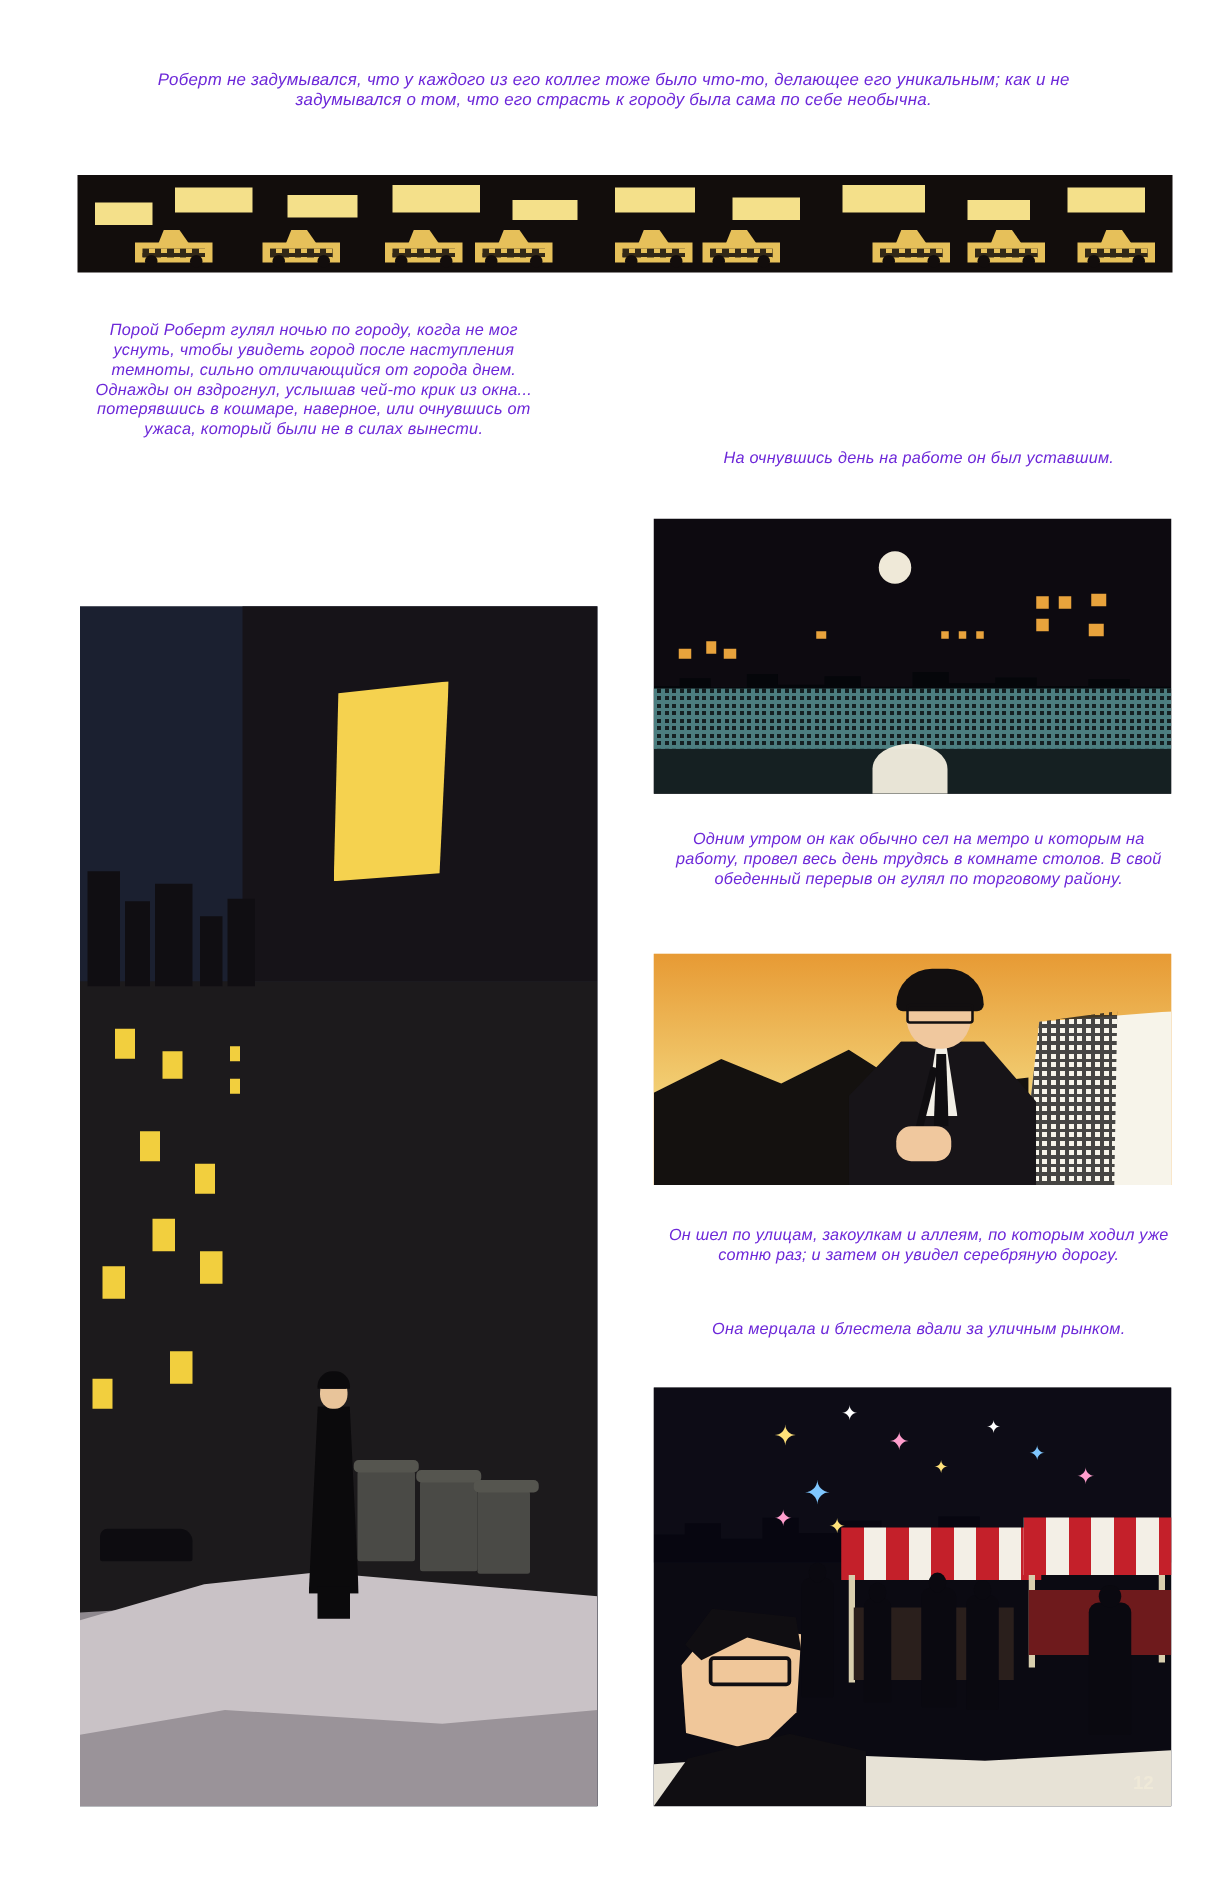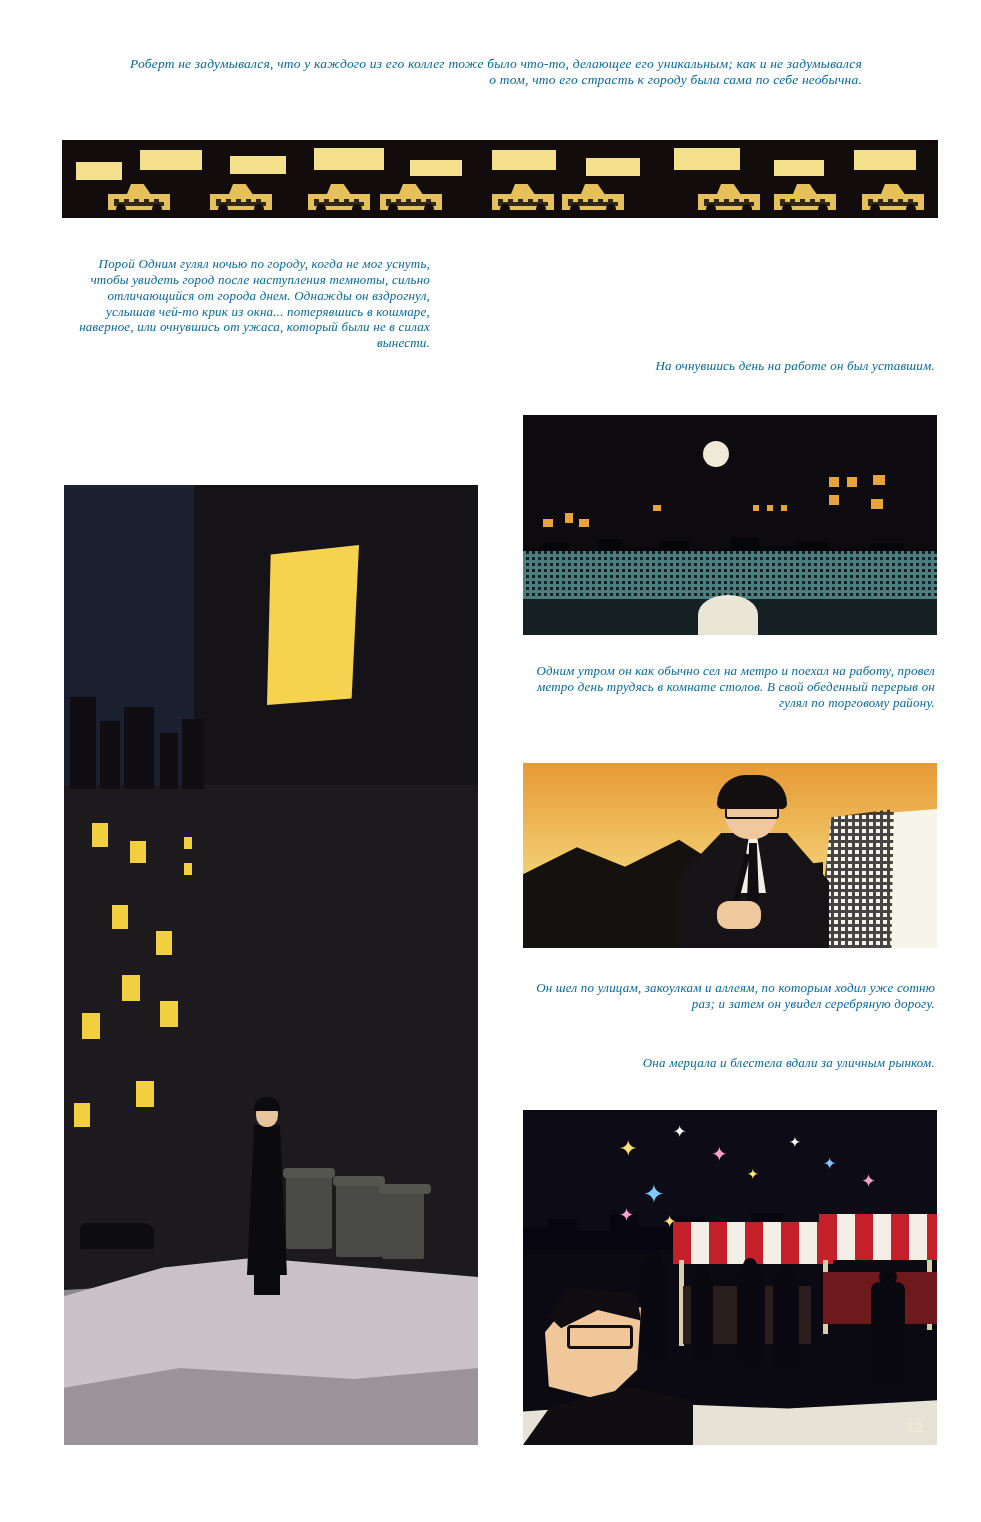--- a/index.html
+++ b/index.html
@@ -1,23 +1,23 @@
 <!DOCTYPE html>
 <html><head>
 <meta charset="utf-8">
 <style>
   html,body{margin:0;padding:0;background:#ffffff;}
   body{width:981px;height:1522px;position:relative;font-family:"Liberation Serif",serif;overflow:hidden;}
   .page{position:absolute;inset:0;background:#fff;}
 
   .cap{
     position:absolute;
-    text-align:right;
-    color:#0369a1;
-    font-family:Liberation Serif, serif;
+    text-align:center;
+    color:#6d28d9;
+    font-family:Liberation Sans, sans-serif;
     font-style:italic;
     line-height:1.22;
     letter-spacing:.2px;
   }
 
   
   #cap-top{left:120px;top:56px;width:742px;font-size:13.5px;}
 
   
   #taxi-strip{position:absolute;left:62px;top:140px;width:876px;height:78px;background:#120d0c;overflow:hidden;}
@@ -210,21 +210,21 @@
     </div>
     <div class="taxi" style="left:800px;">
       <div class="roof"></div>
         <div class="body"></div>
         <div class="check"></div>
       <div class="wheel" style="left:8px;"></div>
         <div class="wheel" style="right:8px;"></div>
     </div>
   </div>
 
-  <div class="cap" id="cap-left-1">Порой Одним гулял ночью по городу, когда не мог уснуть, чтобы увидеть город после наступления темноты, сильно отличающийся от города днем. Однажды он вздрогнул, услышав чей-то крик из окна... потерявшись в кошмаре, наверное, или очнувшись от ужаса, который были не в силах вынести.</div>
+  <div class="cap" id="cap-left-1">Порой Роберт гулял ночью по городу, когда не мог уснуть, чтобы увидеть город после наступления темноты, сильно отличающийся от города днем. Однажды он вздрогнул, услышав чей-то крик из окна... потерявшись в кошмаре, наверное, или очнувшись от ужаса, который были не в силах вынести.</div>
   <div class="cap" id="cap-right-2">На очнувшись день на работе он был уставшим.</div>
 
   <div class="panel" id="panel-street">
     <div class="ps-sky2"></div>
     <div class="ps-wallDark"></div>
     <div class="ps-window-glow"></div>
     <div class="ps-bigwall"></div>
 
     <div class="bld" style="left:6px;top:212px;width:26px;height:92px;"></div>
     <div class="bld" style="left:36px;top:236px;width:20px;height:68px;"></div>
@@ -276,21 +276,21 @@
     <div class="bwin" style="left:324px;top:62px;width:10px;height:10px;"></div>
     <div class="bwin" style="left:306px;top:80px;width:10px;height:10px;"></div>
     <div class="bwin" style="left:350px;top:60px;width:12px;height:10px;"></div>
     <div class="bwin" style="left:348px;top:84px;width:12px;height:10px;"></div>
     <div class="skylineSil"></div>
     <div class="riverband"></div>
     <div class="riverhatch"></div>
     <div class="reflect"></div>
   </div>
 
-  <div class="cap" id="cap-right-3">Одним утром он как обычно сел на метро и поехал на работу, провел метро день трудясь в комнате столов. В свой обеденный перерыв он гулял по торговому району.</div>
+  <div class="cap" id="cap-right-3">Одним утром он как обычно сел на метро и которым на работу, провел весь день трудясь в комнате столов. В свой обеденный перерыв он гулял по торговому району.</div>
 
   <div class="panel" id="panel-desk">
     <div class="deskSky"></div>
     <div class="deskHills"></div>
     <div class="deskPaper"></div>
     <div class="deskPaperHatch"></div>
     <div class="deskMan">
       <div class="dm-body"></div>
       <div class="dm-shirt"></div>
       <div class="dm-tie"></div>

